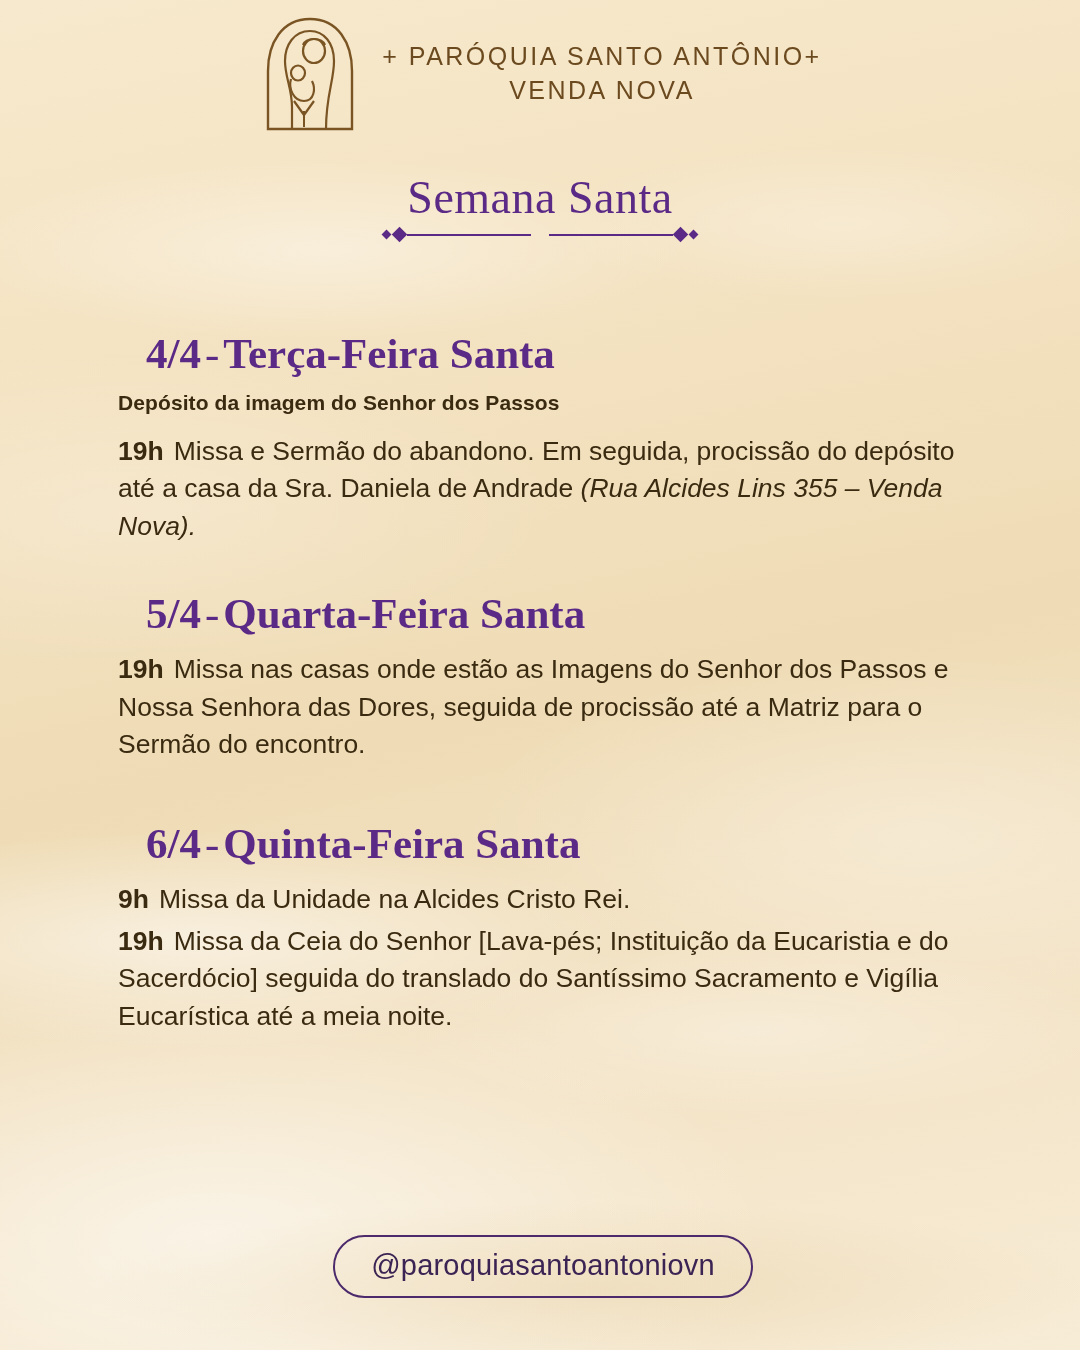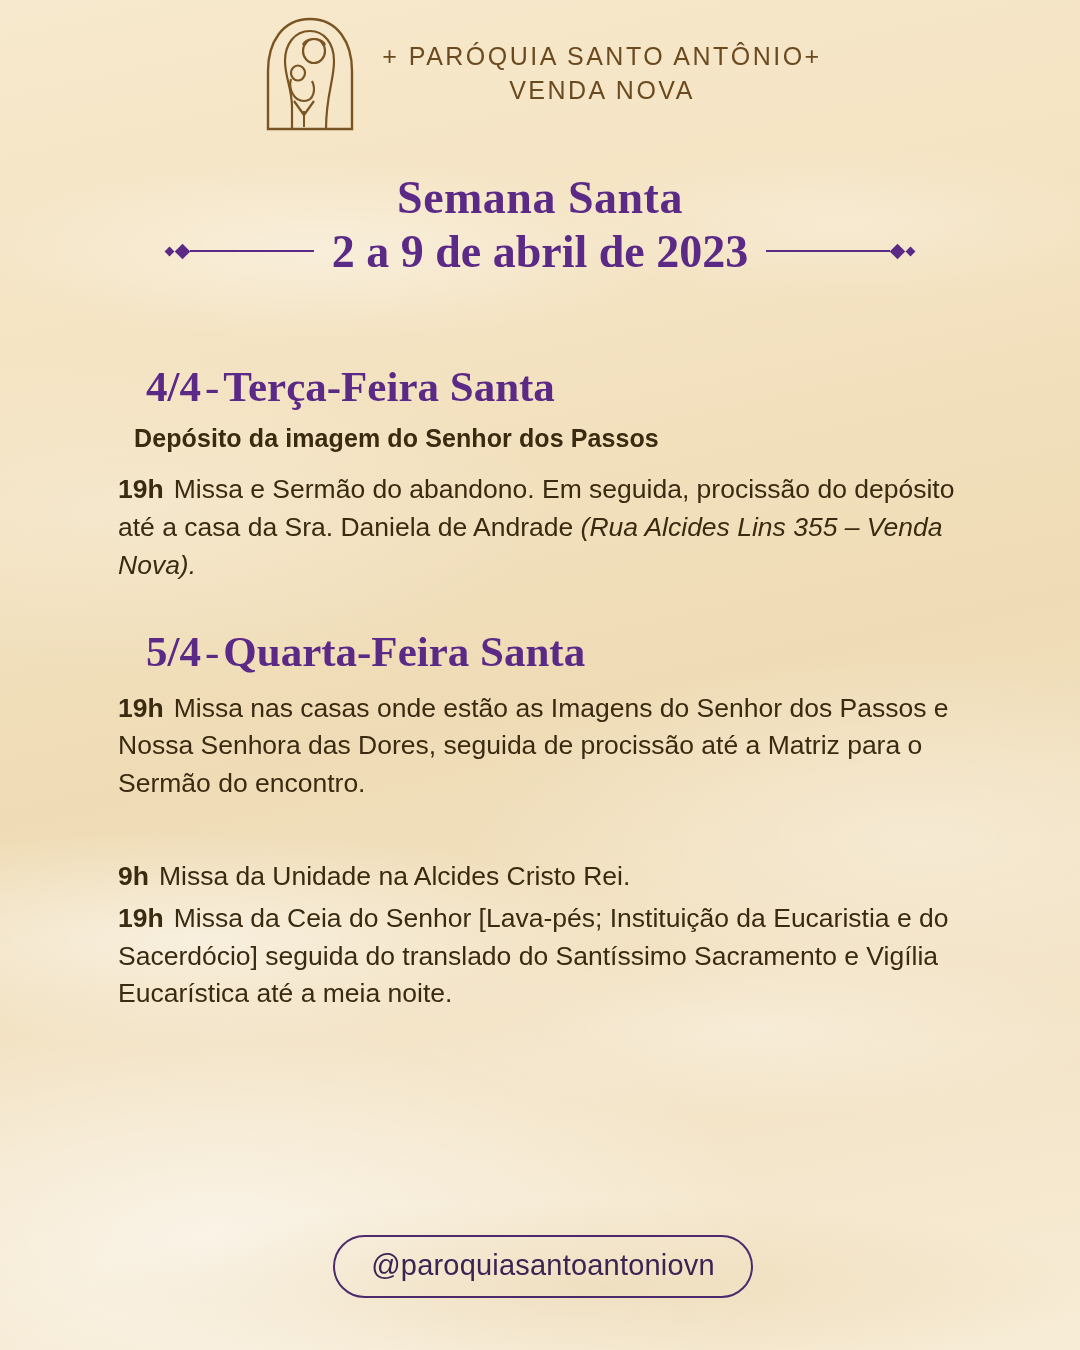--- a/index.html
+++ b/index.html
@@ -84,21 +84,21 @@
   
   .title-block {
     position: relative;
     margin-top: 42px;
     text-align: center;
     color: #5b2a86;
     font-family: "Liberation Serif", serif;
   }
   .title-main {
     font-size: 46px;
-    font-weight: 700;
+    font-weight: 400;
     letter-spacing: 0.5px;
     line-height: 1.12;
   }
   .title-row {
     display: flex;
     align-items: center;
     justify-content: center;
     gap: 18px;
     margin-top: 2px;
   }
@@ -153,23 +153,23 @@
     margin-left: 28px;
   }
   .day-heading .dash {
     font-weight: 400;
     padding: 0 4px;
   }
 
   .day-subtitle {
     font-family: "Liberation Sans", sans-serif;
     font-weight: 700;
-    font-size: 25px;
+    font-size: 21px;
     color: #3a2a10;
-    margin: 0 0 18px 16px;
+    margin: 0 0 18px 0;
     letter-spacing: 0.1px;
   }
 
   .entry {
     font-family: "Liberation Sans", sans-serif;
     font-size: 26.5px;
     line-height: 1.42;
     color: #3a2a10;
     margin: 0 0 4px 0;
   }
@@ -231,21 +231,20 @@
   </div>
 
   <div class="title-block">
     <div class="title-main">Semana Santa</div>
     <div class="title-row">
       <span class="rule">
         <span class="dia sm"></span>
           <span class="dia"></span>
           <span class="line"></span>
       </span>
-      <span class="title-sub">2 a 9 de abril de 2023</span>
       <span class="rule">
         <span class="line"></span>
           <span class="dia"></span>
           <span class="dia sm"></span>
       </span>
     </div>
   </div>
 
   <div class="schedule">
 
@@ -262,20 +261,23 @@
     <div class="day-block gap-lg">
       <h2 class="day-heading">
         <span class="date">5/4</span><span class="dash">-</span><span class="dayname">Quarta-Feira Santa</span>
       </h2>
       <p class="entry">
         <span class="time">19h</span><span>Missa nas casas onde estão as Imagens do Senhor dos Passos e Nossa Senhora das Dores, seguida de procissão até a Matriz para o Sermão do encontro.</span>
       </p>
     </div>
 
     <div class="day-block">
+      <h2 class="day-heading">
+        <span class="date">6/4</span><span class="dash">-</span><span class="dayname">Quinta-Feira Santa</span>
+      </h2>
       <p class="entry">
         <span class="time">9h</span><span>Missa da Unidade na Alcides Cristo Rei.</span>
       </p>
       <p class="entry">
         <span class="time">19h</span><span>Missa da Ceia do Senhor [Lava-pés; Instituição da Eucaristia e do Sacerdócio] seguida do translado do Santíssimo Sacramento e Vigília Eucarística até a meia noite.</span>
       </p>
     </div>
 
   </div>
 

